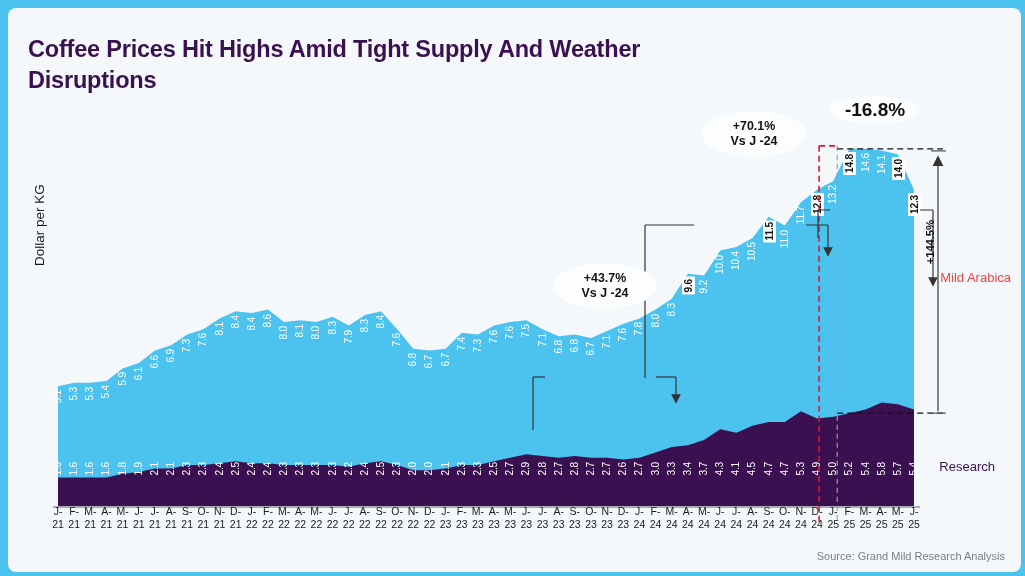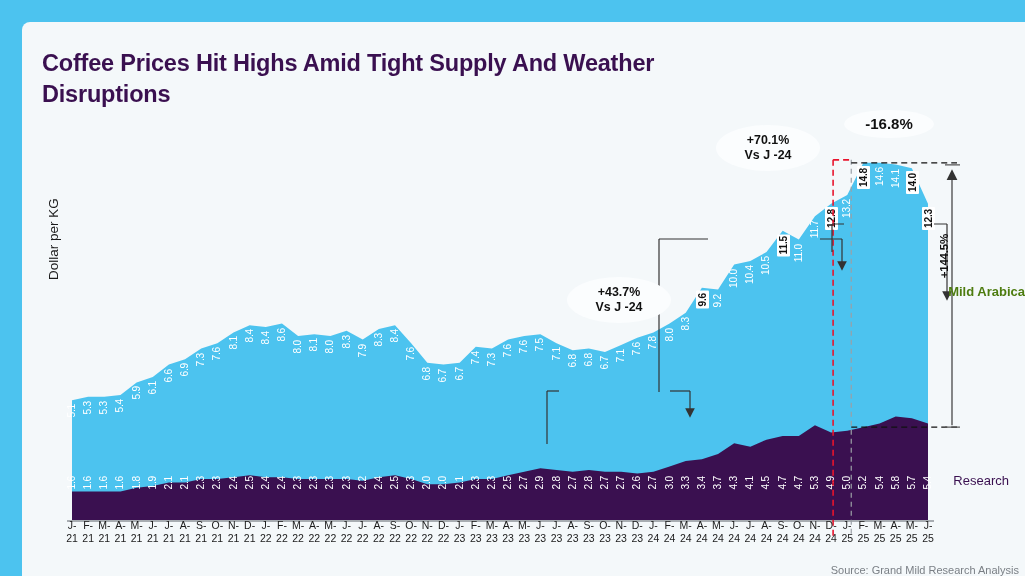--- a/index.html
+++ b/index.html
@@ -6,21 +6,21 @@
   html, body {
     width: 1025px; height: 576px;
     background: #b9e4f5;
     font-family: "Liberation Sans", sans-serif;
     overflow: hidden;
   }
   #frame {
     position: absolute; left: 0; top: 0;
     width: 1025px; height: 576px;
     background: #4cc3ef;
-    padding: 22px;
+    padding: 8px;
   }
   #card {
     position: relative;
     width: 1013px; height: 564px;
     background: #f4f8fa;
     border-radius: 8px;
     overflow: hidden;
   }
   
   #title {
@@ -86,21 +86,21 @@
   }
   .vlabel.ara { color: #ffffff; }
   .vlabel.rob { color: #ffffff; }
   .vlabel.boxed {
     color: #111; background: #ffffff; font-weight: bold;
     padding: 2px 1px; border-radius: 1px;
   }
   
   #leg-arabica {
     position: absolute; right: 10px; top: 262px;
-    font-size: 13px; color: #4d7c0f; font-weight: bold;
+    font-size: 13px; color: #ef4444; font-weight: normal;
   }
   #leg-robustas {
     position: absolute; right: 26px; top: 451px;
     font-size: 13px; color: #3a1050;
   }
   #source {
     position: absolute; right: 16px; bottom: 10px;
     font-size: 11px; color: #7a7f85;
   }
   
@@ -111,21 +111,21 @@
     text-align: center;
     font-size: 12.4px; font-weight: bold; color: #111;
     line-height: 1.25;
     display: flex; flex-direction: column; justify-content: center;
     padding: 4px 2px;
   }
   #callout-96 { left: 545px; top: 255px; width: 104px; height: 46px; }
   #callout-701 { left: 694px; top: 103px; width: 104px; height: 46px; }
   #callout-168 {
     left: 822px; top: 88px; width: 90px; height: 28px;
-    font-size: 15px;
+    font-size: 19px;
   }
   #pct-144 {
     position: absolute; left: 916px; top: 212px;
     writing-mode: vertical-rl; transform: rotate(180deg);
     font-size: 11.5px; font-weight: bold; color: #111;
     letter-spacing: -0.2px;
   }
   svg { position: absolute; left: 0; top: 0; overflow: visible; }
 </style>
 </head>

